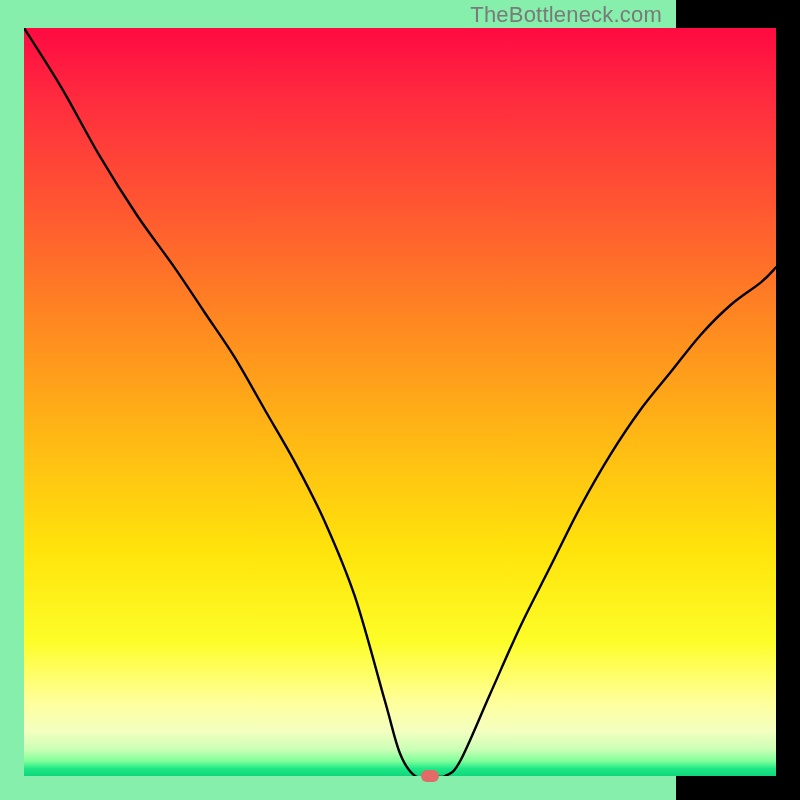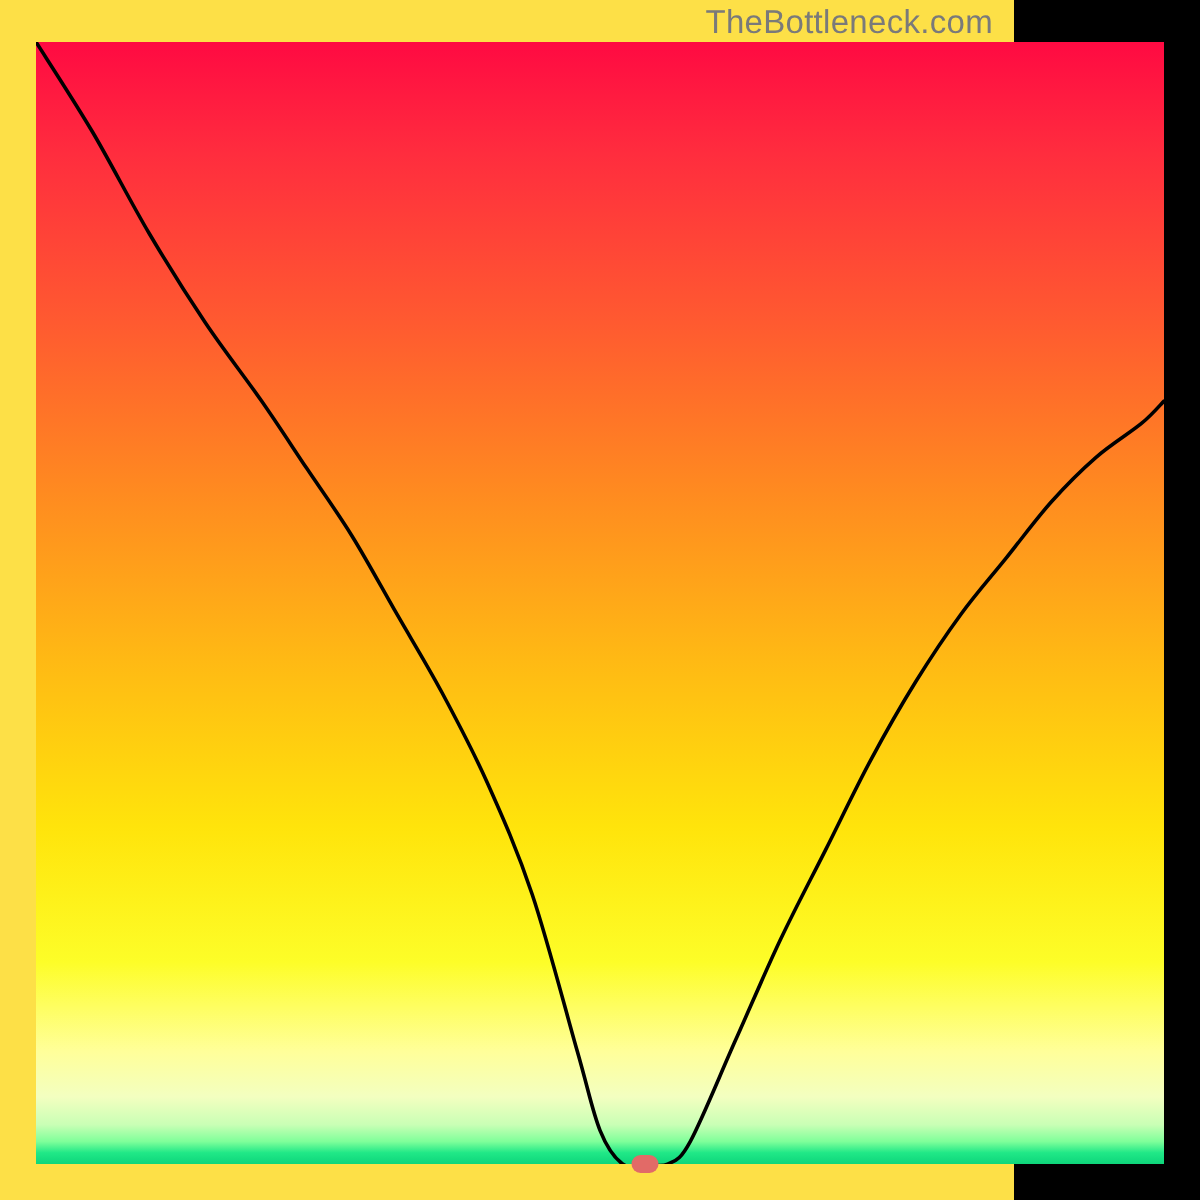--- a/index.html
+++ b/index.html
@@ -8,21 +8,21 @@
     width: 800px;
     height: 800px;
     background: #000;
     font-family: Arial, Helvetica, sans-serif;
     overflow: hidden;
   }
   .stage {
     position: relative;
     width: 676px;
     height: 800px;
-    background: #fde047;
+    background: #86efac;
   }
   .watermark {
     position: absolute;
     top: 2px;
     right: 14px;
     color: #7a7a7a;
     font-size: 22px;
     font-weight: 400;
     letter-spacing: 0.2px;
     z-index: 20;

